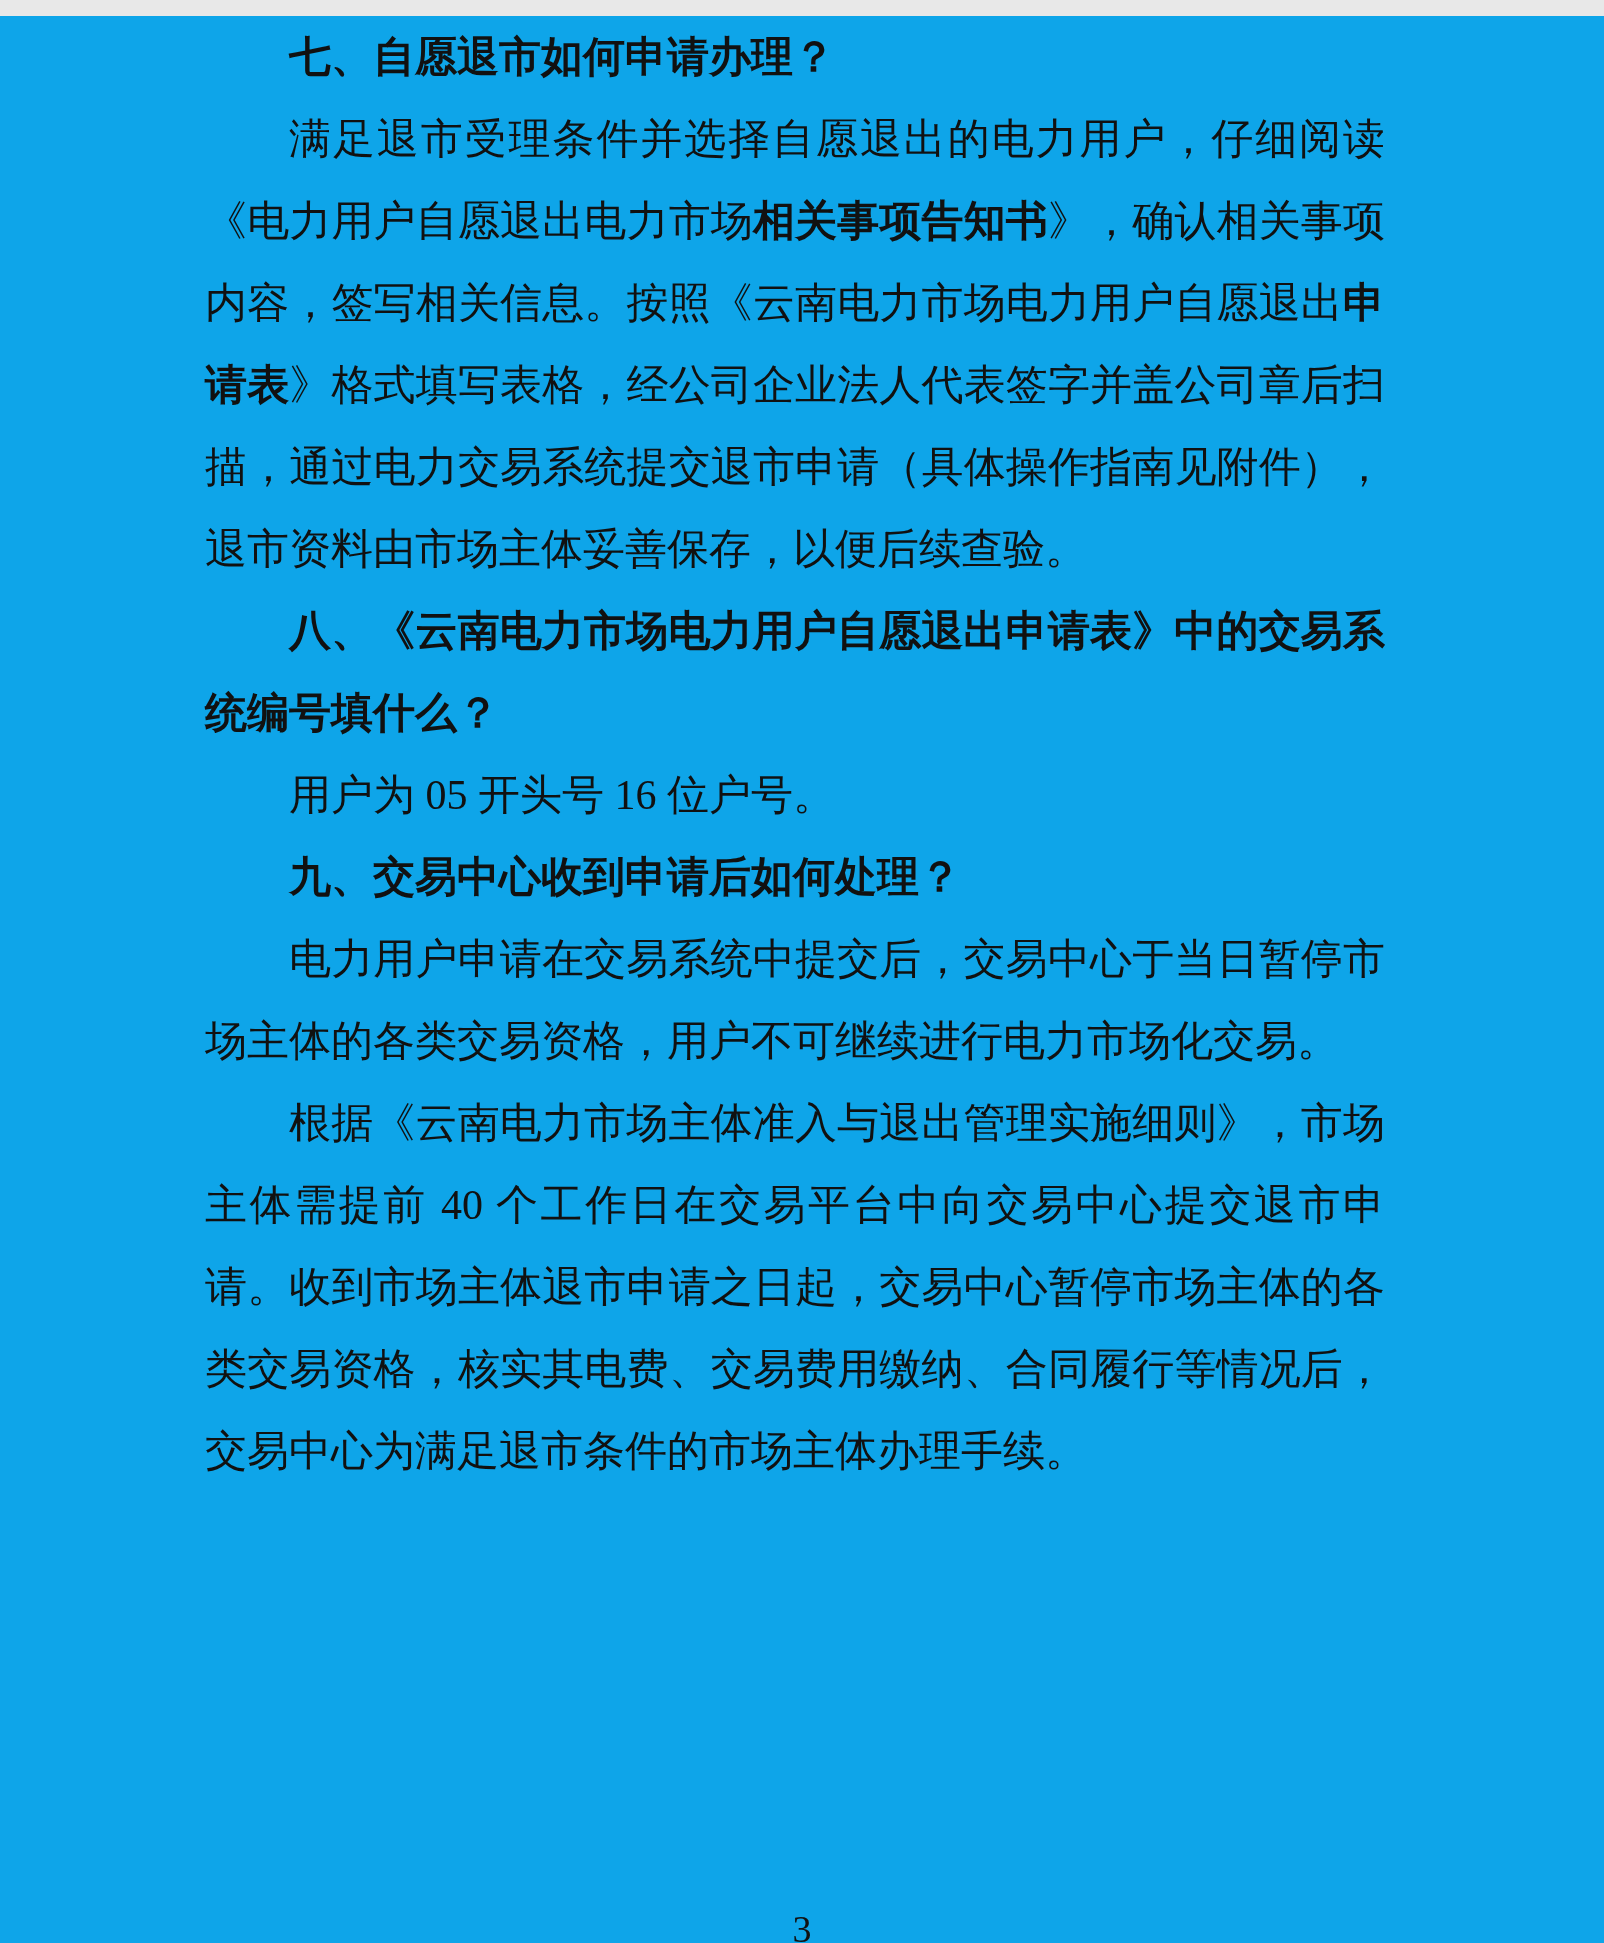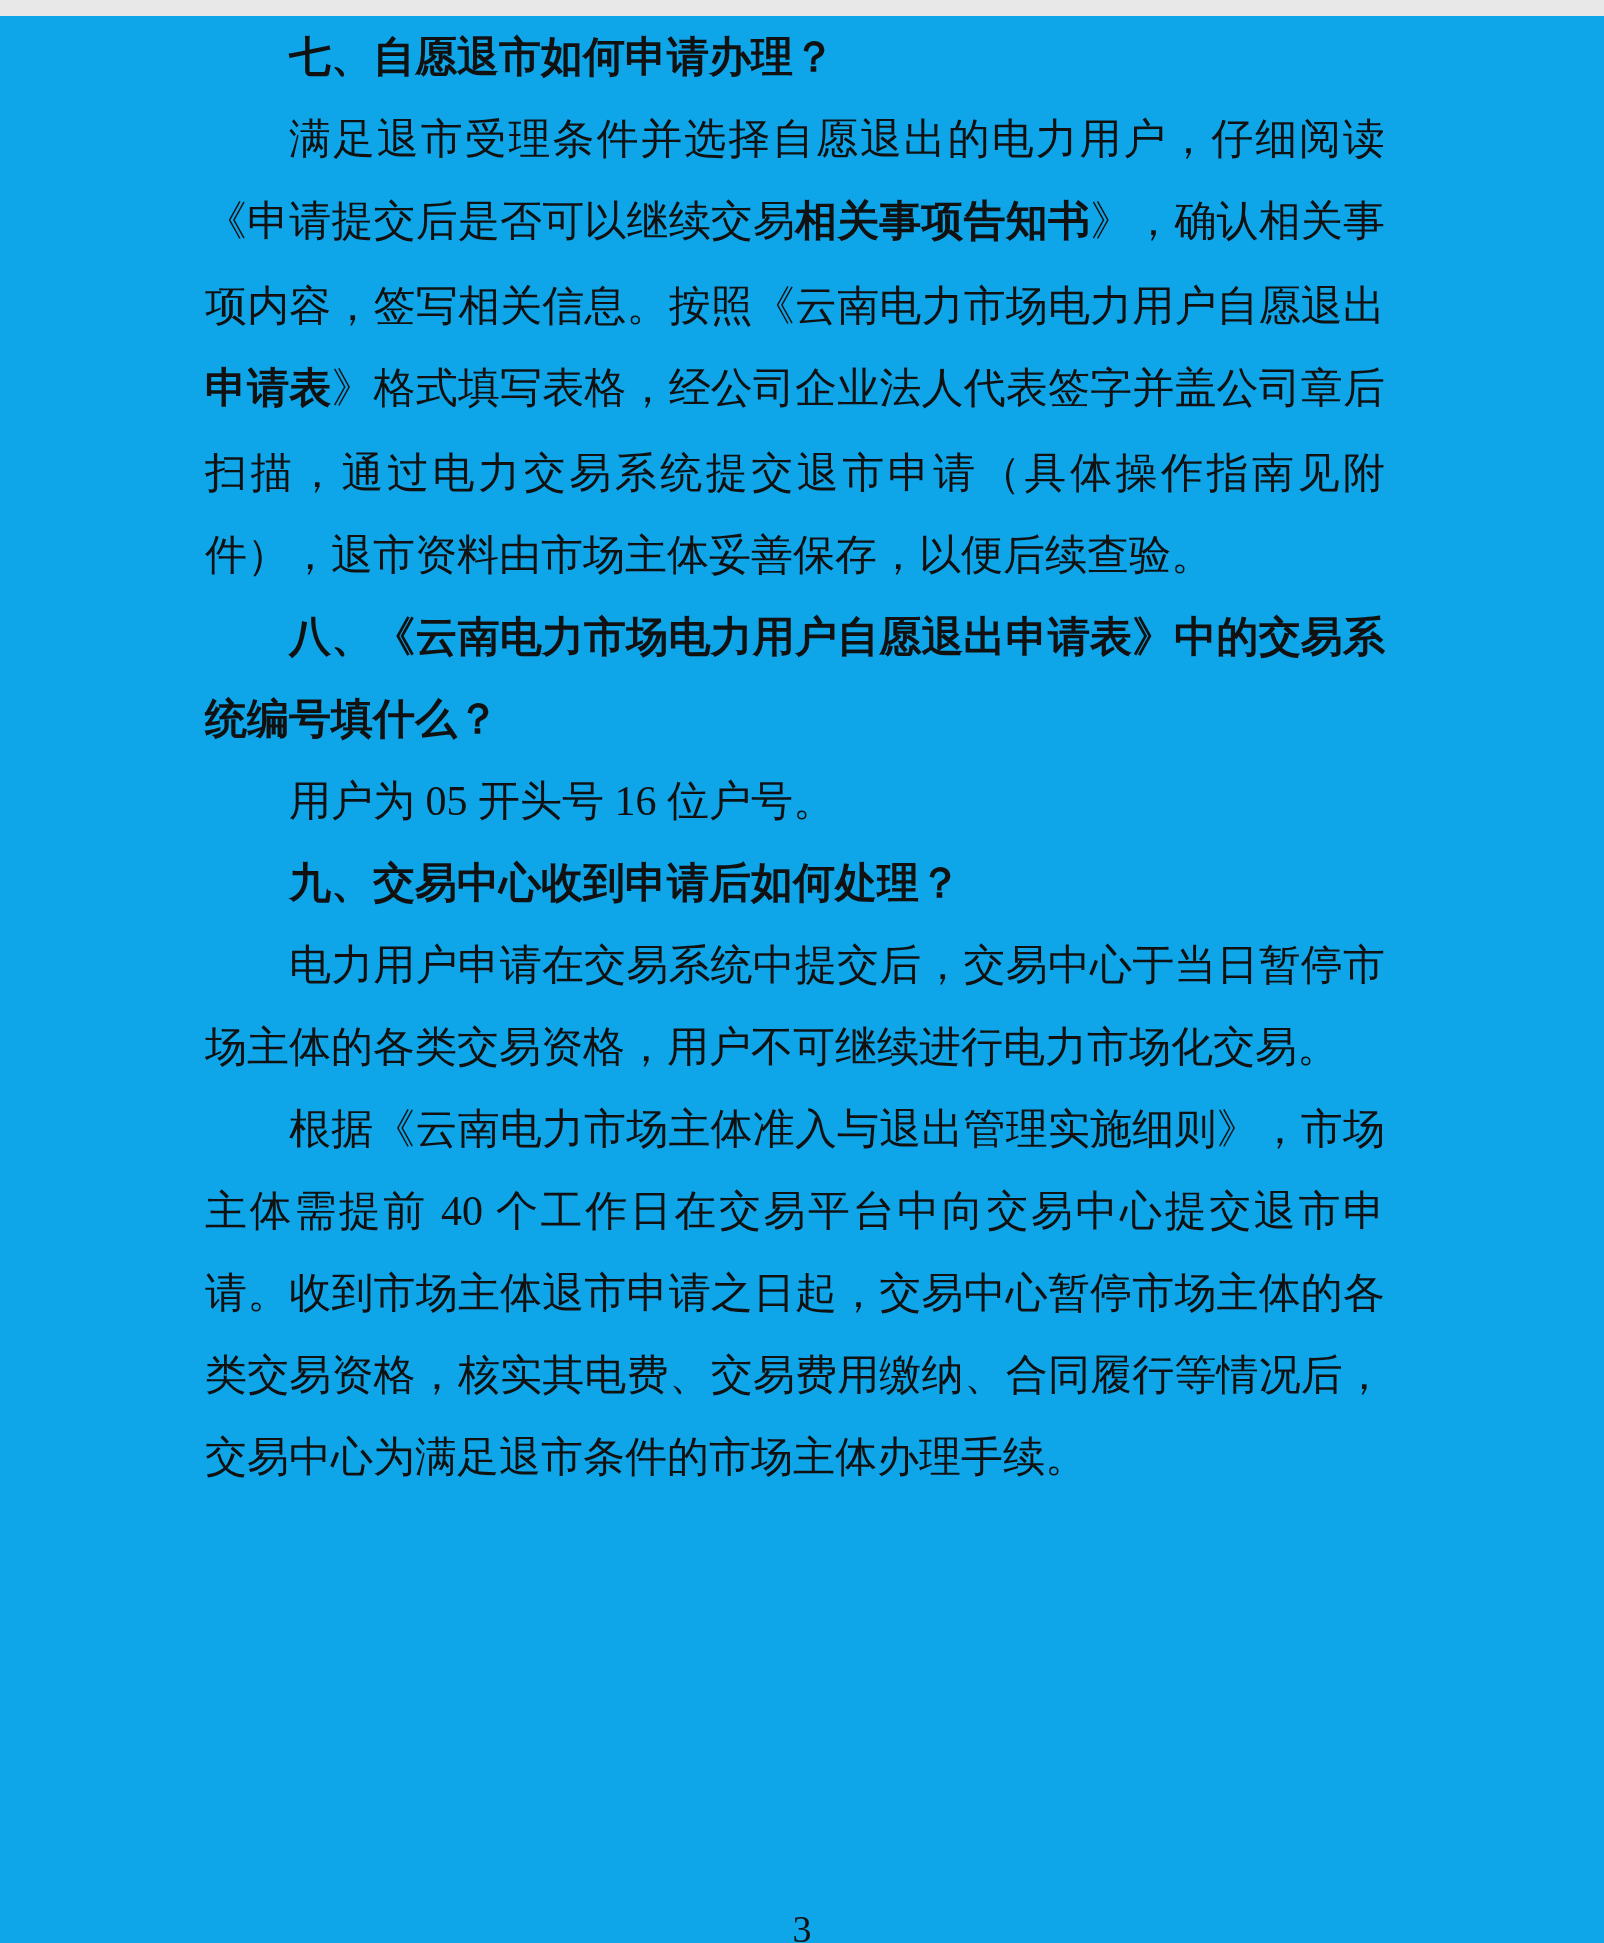--- a/index.html
+++ b/index.html
@@ -38,21 +38,21 @@
   .content h2 {
     font-family: "Liberation Sans", "DejaVu Sans", sans-serif;
     font-weight: bold;
     text-align: justify;
   }
   .content p {
     font-weight: normal;
   }
   .seg { font-weight: inherit; }
   .seg-bold {
-    font-family: Liberation Mono, monospace;
+    font-family: Liberation Sans, sans-serif;
     font-weight: bold;
   }
   .page-number {
     position: absolute;
     bottom: 8px;
     left: 0;
     width: 100%;
     text-align: center;
     font-size: 38px;
     font-family: "Liberation Serif", "DejaVu Serif", serif;
@@ -60,21 +60,21 @@
   }
 </style>
 </head>
 <body>
 
 <div class="page">
   <div class="content">
 
     <h2>七、自愿退市如何申请办理？</h2>
     <p>
-      <span class="seg">满足退市受理条件并选择自愿退出的电力用户，仔细阅读《申请提交后是否可以继续交易</span><span class="seg seg-bold">相关事项告知书</span><span class="seg">》，确认相关事项内容，签写相关信息。按照《云南电力市场电力用户自愿退出</span><span class="seg seg-bold">申请表</span><span class="seg">》格式填写表格，经公司企业法人代表签字并盖公司章后扫描，通过电力交易系统提交退市申请（具体操作指南见附件），退市资料由市场主体妥善保存，以便后续查验。</span>
+      <span class="seg">满足退市受理条件并选择自愿退出的电力用户，仔细阅读《电力用户自愿退出电力市场</span><span class="seg seg-bold">相关事项告知书</span><span class="seg">》，确认相关事项内容，签写相关信息。按照《云南电力市场电力用户自愿退出</span><span class="seg seg-bold">申请表</span><span class="seg">》格式填写表格，经公司企业法人代表签字并盖公司章后扫描，通过电力交易系统提交退市申请（具体操作指南见附件），退市资料由市场主体妥善保存，以便后续查验。</span>
     </p>
 
     <h2>八、《云南电力市场电力用户自愿退出申请表》中的交易系统编号填什么？</h2>
     <p>
       <span class="seg">用户为 05 开头号 16 位户号。</span>
     </p>
 
     <h2>九、交易中心收到申请后如何处理？</h2>
     <p>
       <span class="seg">电力用户申请在交易系统中提交后，交易中心于当日暂停市场主体的各类交易资格，用户不可继续进行电力市场化交易。</span>

